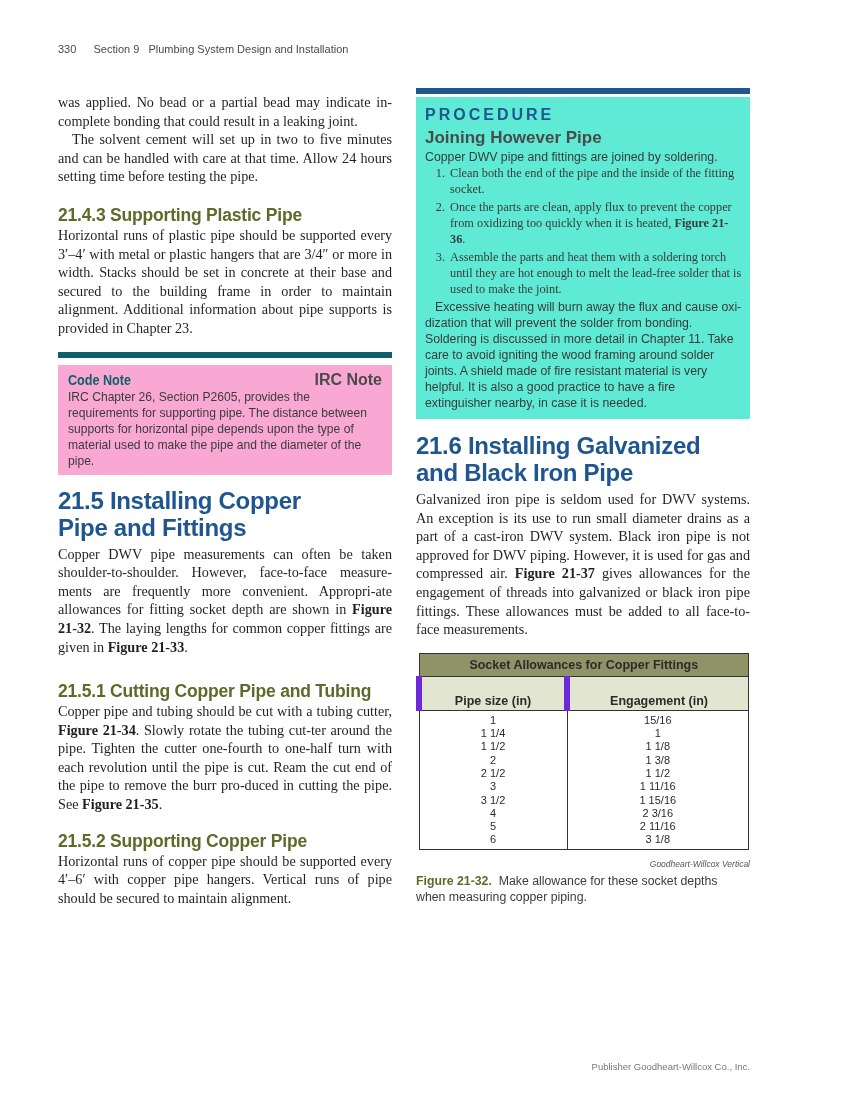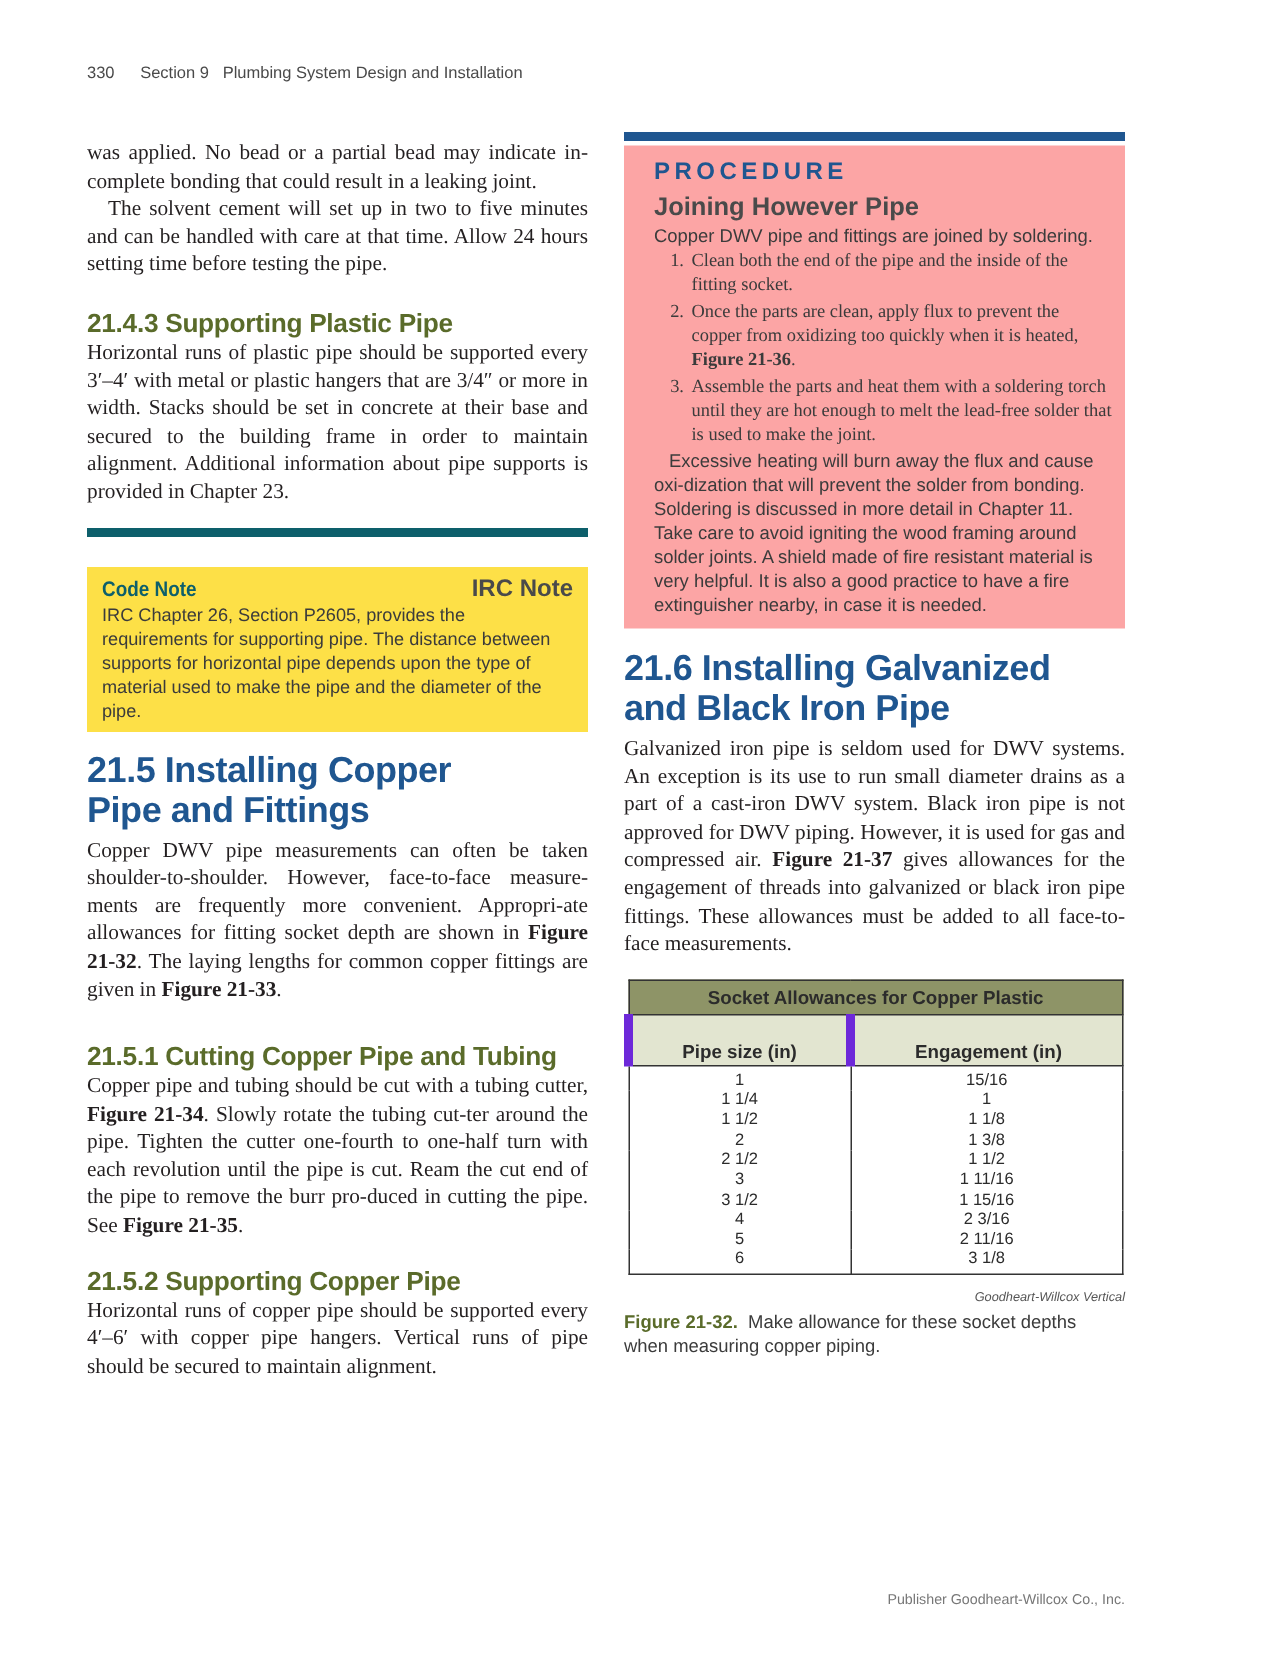--- a/index.html
+++ b/index.html
@@ -10,28 +10,28 @@
   .col-left { left: 58px; }
   .col-right { left: 416px; }
   .serif { font-family: "Liberation Serif", serif; font-size: 14.2px; line-height: 18.6px; text-align: justify; margin: 0; }
   .serif.indent { text-indent: 14px; }
   .serif b { font-weight: bold; }
   .h3 { font-family: "Liberation Sans", sans-serif; font-weight: bold; color: #5a6b2a; font-size: 17.5px; margin: 0; line-height: 22px; letter-spacing: -0.2px; }
   .h2 { font-family: "Liberation Sans", sans-serif; font-weight: bold; color: #1f5690; font-size: 24px; line-height: 27px; margin: 0; letter-spacing: -0.3px; }
   .sans-small { font-family: "Liberation Sans", sans-serif; font-size: 12.3px; line-height: 16px; color: #3b3b3b; }
 
   .code-note { margin-top: 14px; border-top: 6px solid #0d5f6b; }
-  .code-note .inner { background: #fde047; margin-top: 20px; padding: 6px 10px 6px 10px; }
+  .code-note .inner { background: #f9a8d4; margin-top: 7px; padding: 6px 10px 6px 10px; }
   .code-note .title-row { display: flex; justify-content: space-between; align-items: baseline; }
   .code-note .cn-title { font-family: "Liberation Sans", sans-serif; font-weight: bold; color: #0d5f6b; font-size: 14px; transform: scaleX(0.9); transform-origin: left; }
   .code-note .irc { font-family: "Liberation Sans", sans-serif; font-weight: bold; color: #4a4a4a; font-size: 16px; }
   .code-note .body { font-size: 12.1px; line-height: 16px; color: #3b3b3b; }
 
   .procedure { border-top: 6px solid #1f5690; }
-  .procedure .inner { background: #fca5a5; margin-top: 3px; padding: 8px 8px 8px 20px; }
+  .procedure .inner { background: #5eead4; margin-top: 3px; padding: 8px 8px 8px 9px; }
   .procedure .label { font-family: "Liberation Sans", sans-serif; font-weight: bold; color: #1f5690; letter-spacing: 3px; font-size: 16px; line-height: 20px; }
   .procedure .ptitle { font-family: "Liberation Sans", sans-serif; font-weight: bold; color: #4a4a4a; font-size: 17px; line-height: 22px; margin-top: 2px; }
   .procedure ol { margin: 0; padding-left: 0; list-style: none; }
   .procedure li { display: flex; font-size: 12.3px; line-height: 16px; color: #3b3b3b; margin-bottom: 2px; }
   .procedure li .num { width: 20px; flex: none; text-align: right; padding-right: 5px; }
   .procedure .closing { text-indent: 10px; }
 
   table.sockets { width: 333px; border-collapse: collapse; font-family: "Liberation Sans", sans-serif; margin-top: 14px; }
   table.sockets th.caption-row { background: #8e9467; color: #2b2b2b; font-size: 12.5px; font-weight: bold; height: 20px; border: 1px solid #333; }
   table.sockets th.col-head { background: #e2e5d0; font-size: 12.5px; font-weight: bold; color: #2b2b2b; height: 30px; vertical-align: bottom; padding-bottom: 2px; border-left: 6px solid #6d28d9; border-right: 1px solid #333; border-bottom: 1px solid #333; }
@@ -113,21 +113,21 @@
     <span>21.6  Installing Galvanized</span><br>
     <span>and Black Iron Pipe</span>
   </h2>
   <p class="serif" style="margin-top:4px">
     <span>Galvanized iron pipe is seldom used for DWV systems. An exception is its use to run small diameter drains as a part of a cast-iron DWV system. Black iron pipe is not approved for DWV piping. However, it is used for gas and compressed air. </span><b>Figure 21-37</b><span> gives allowances for the engagement of threads into galvanized or black iron pipe fittings. These allowances must be added to all face-to-face measurements.</span>
   </p>
 
   <table class="sockets">
     <thead>
       <tr>
-          <th colspan="2" class="caption-row">Socket Allowances for Copper Plastic</th>
+          <th colspan="2" class="caption-row">Socket Allowances for Copper Fittings</th>
         </tr>
       <tr>
         <th class="col-head">Pipe size (in)</th>
         <th class="col-head">Engagement (in)</th>
       </tr>
     </thead>
     <tbody>
       <tr class="first">
           <td>1</td>
           <td>15/16</td>

